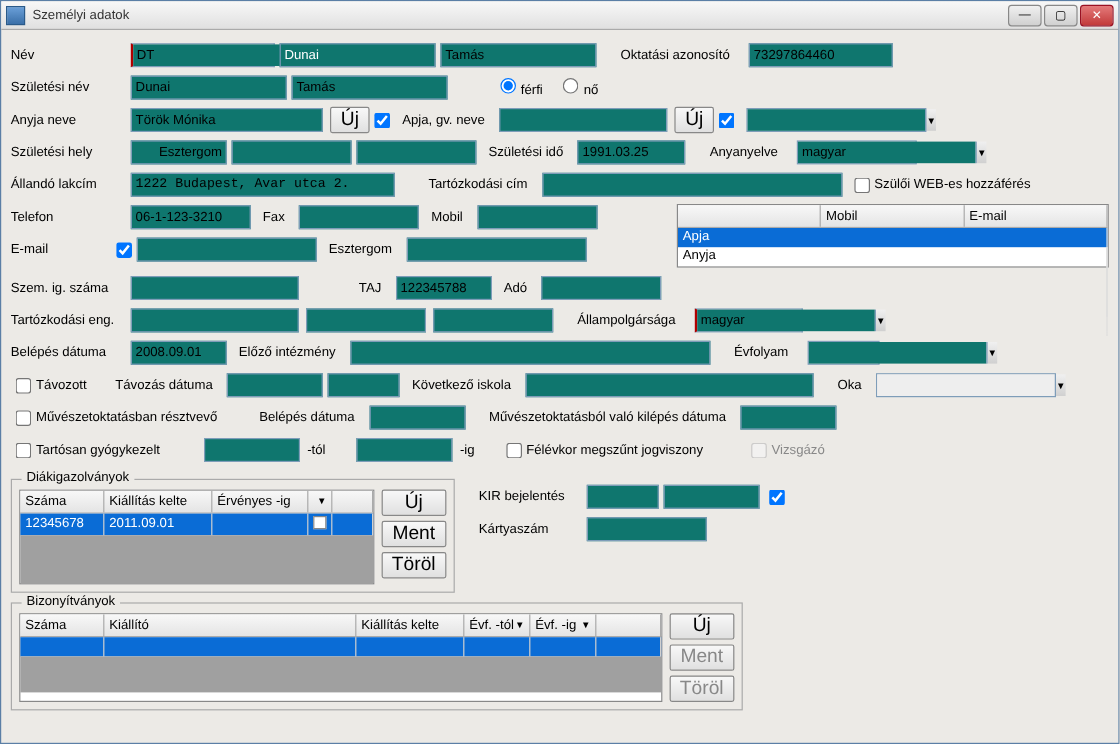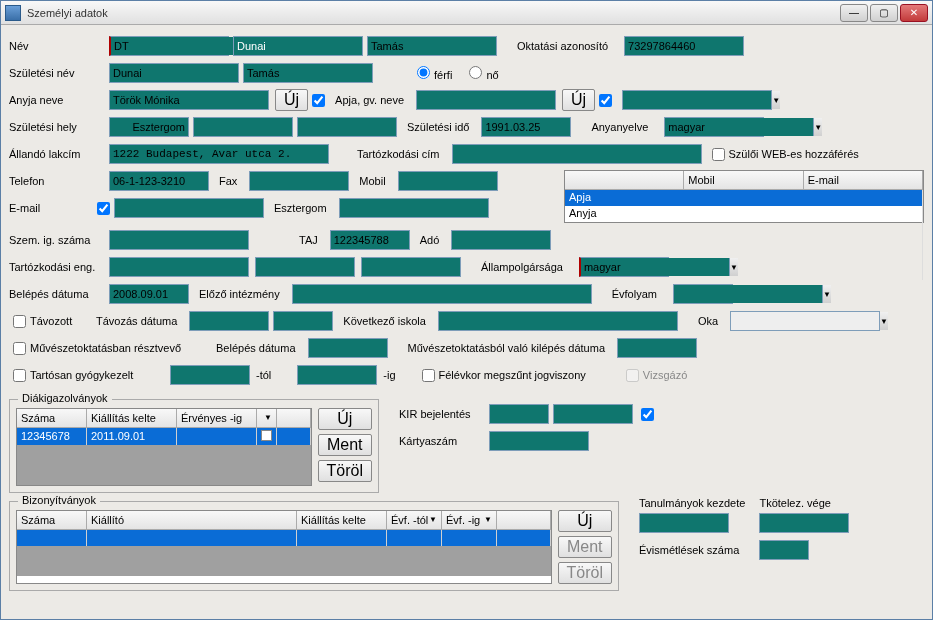--- a/index.html
+++ b/index.html
@@ -391,32 +391,16 @@
             <div style="height:30px;background:#a0a0a0"></div>
           </div>
           <div class="col">
             <button class="btn">Új</button>
             <button class="btn" disabled="" style="color:#888">Ment</button>
             <button class="btn" disabled="" style="color:#888">Töröl</button>
           </div>
         </div>
       </div>
 
-      <div style="padding-top:4px">
-        <div class="row" style="gap:14px">
-          <div>
-            <div>Tanulmányok kezdete</div>
-            <input type="text" class="reqborder" style="width: 90px; margin-top: 4px;">
-          </div>
-          <div>
-            <div>Tkötelez. vége</div>
-            <input type="text" class="reqborder" style="width: 90px; margin-top: 4px;">
-          </div>
-        </div>
-        <div class="row" style="margin-top:6px">
-          <span style="width:120px">Évismétlések száma</span>
-          <input type="text" style="width: 50px;">
-        </div>
-      </div>
     </div>
 
   </div>
 </div>
 
 </body></html>

